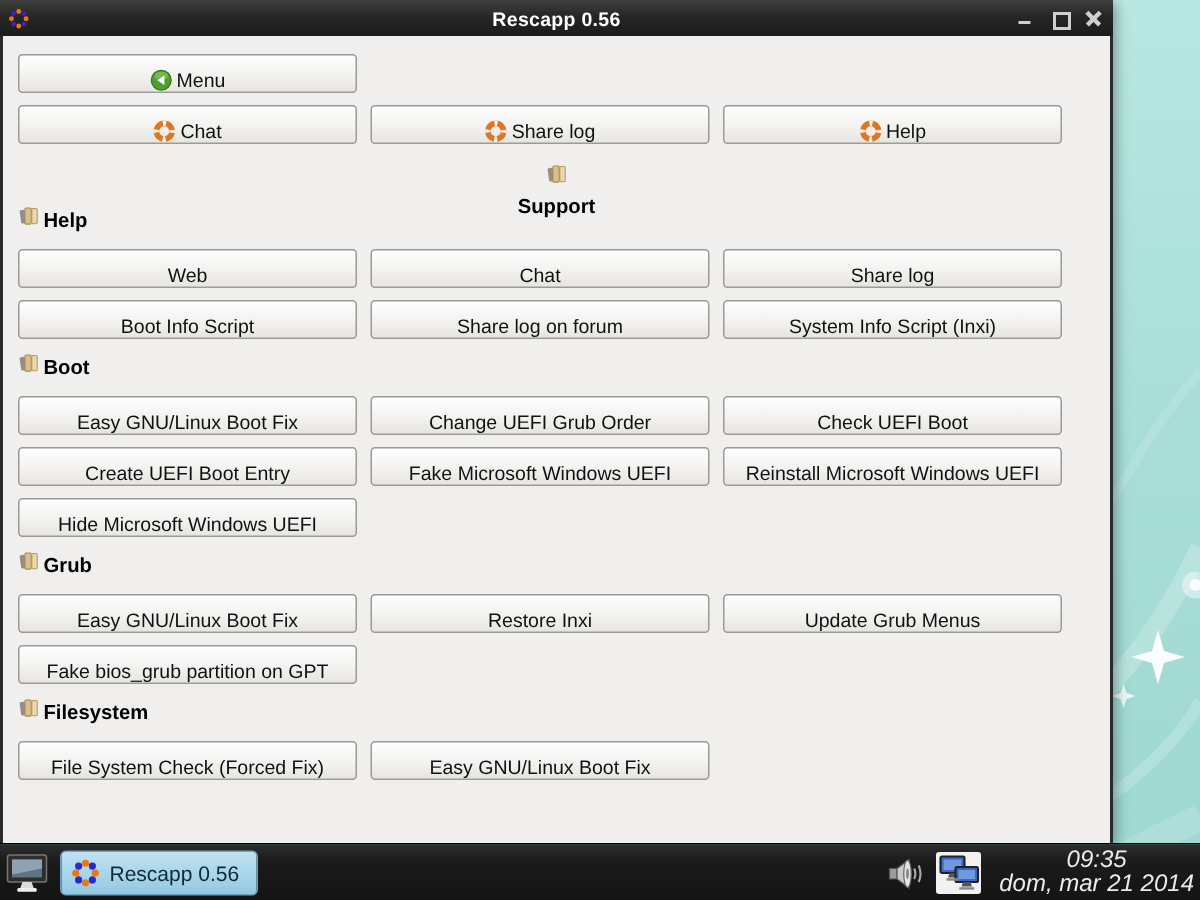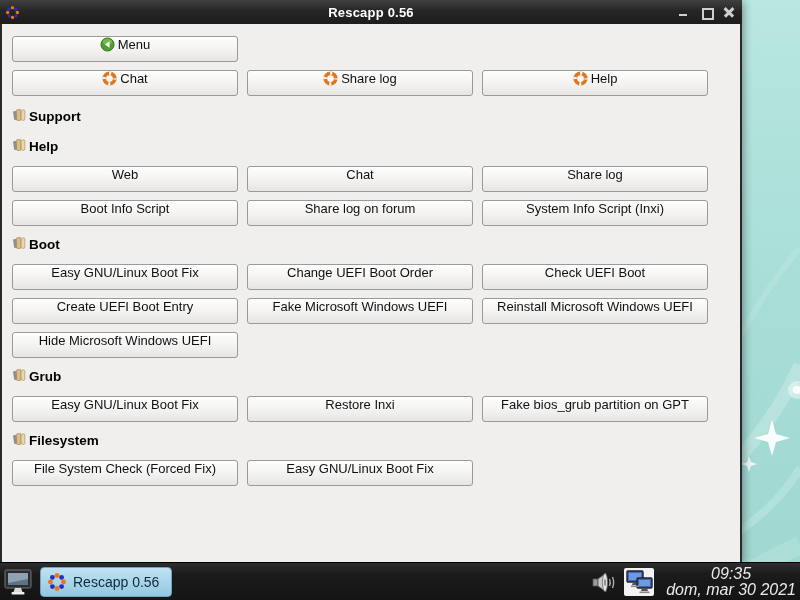--- a/index.html
+++ b/index.html
@@ -29,26 +29,26 @@
   .wc-close::after  { transform:rotate(-45deg); }
 
   .content { height:538px; margin:0 2px 0 2px; background:#f0efed; padding:12px 10px 0 10px; overflow:hidden; }
 
   .btn-grid { display:grid; grid-template-columns:repeat(3,226px); grid-auto-rows:22px;
               column-gap:9px; row-gap:12px; margin-top:12px; }
   .btn-grid.first { margin-top:0; }
   .ui-btn { height:26px; font-family:inherit; font-size:13px; color:#111;
             background:linear-gradient(180deg,#fefefe 0%,#f3f2f0 55%,#e7e5e2 100%);
             border:1px solid #9c9a97; border-radius:3px; cursor:pointer;
-            display:flex; align-items:flex-start; justify-content:center; gap:3px;
+            display:flex; align-items:flex-end; justify-content:center; gap:3px;
             box-shadow:0 1px 0 rgba(255,255,255,.7) inset; white-space:nowrap; overflow:hidden; }
   .ui-btn .ic { flex:0 0 auto; display:inline-flex; }
 
   .section-head { display:flex; align-items:center; gap:2px; margin-top:14px; height:16px; }
-  .section-head.gap-lg { margin-top:16px; }
+  .section-head.gap-lg { margin-top:16px;flex-direction:column; }
   .section-head .label { font-size:13.5px; font-weight:bold; color:#000; }
 
   
   .taskbar { position:absolute; left:0; bottom:0; width:800px; height:38px; z-index:3;
              background:linear-gradient(180deg,#2e2e2e 0%,#1b1b1b 30%,#141414 100%);
              display:flex; align-items:center; border-top:1px solid #000; }
   .show-desktop { width:36px; height:36px; display:flex; align-items:center; justify-content:center;
                   cursor:pointer; }
   .task-btn { margin-left:4px; height:30px; display:flex; align-items:center; gap:6px;
               background:linear-gradient(180deg,#bfe2f2 0%,#a5d3e8 60%,#93c8e0 100%);
@@ -190,21 +190,21 @@
         </svg>
       </span>
       <span class="label">Boot</span>
     </div>
 
     <div class="btn-grid">
       <button class="ui-btn">
           <span>Easy GNU/Linux Boot Fix</span>
         </button>
       <button class="ui-btn">
-          <span>Change UEFI Boot Order</span>
+          <span>Change UEFI Grub Order</span>
         </button>
       <button class="ui-btn">
           <span>Check UEFI Boot</span>
         </button>
       <button class="ui-btn">
           <span>Create UEFI Boot Entry</span>
         </button>
       <button class="ui-btn">
           <span>Fake Microsoft Windows UEFI</span>
         </button>
@@ -226,20 +226,23 @@
       </span>
       <span class="label">Grub</span>
     </div>
 
     <div class="btn-grid">
       <button class="ui-btn">
           <span>Easy GNU/Linux Boot Fix</span>
         </button>
       <button class="ui-btn">
           <span>Restore Inxi</span>
+        </button>
+      <button class="ui-btn">
+          <span>Update Grub Menus</span>
         </button>
       <button class="ui-btn">
           <span>Fake bios_grub partition on GPT</span>
         </button>
     </div>
 
     <div class="section-head">
       <span>
         <svg width="15" height="15" viewBox="0 0 15 15">
           <rect x="1.5" y="4" width="3.4" height="9" rx="0.8" fill="#8f8f8f" transform="rotate(-8 3 8)"></rect>
@@ -306,16 +309,16 @@
         <path d="M10,15 L14,15 L15,18 L9,18 Z" fill="#555"></path>
         <rect x="14" y="11" width="15" height="10" rx="1" fill="#3a66c8" stroke="#222" stroke-width="1.4"></rect>
         <rect x="16" y="13" width="11" height="6" fill="#6f9ae0"></rect>
         <path d="M19,21 L24,21 L25,24 L18,24 Z" fill="#555"></path>
         <rect x="8" y="18.5" width="8" height="1.6" fill="#888"></rect>
         <rect x="16.5" y="24.5" width="10" height="1.6" fill="#888"></rect>
       </svg>
     </div>
     <div class="clock">
       <div>09:35</div>
-      <div>dom, mar 30 2021</div>
+      <div>dom, mar 21 2014</div>
     </div>
   </div>
 </div>
 
 </body></html>

